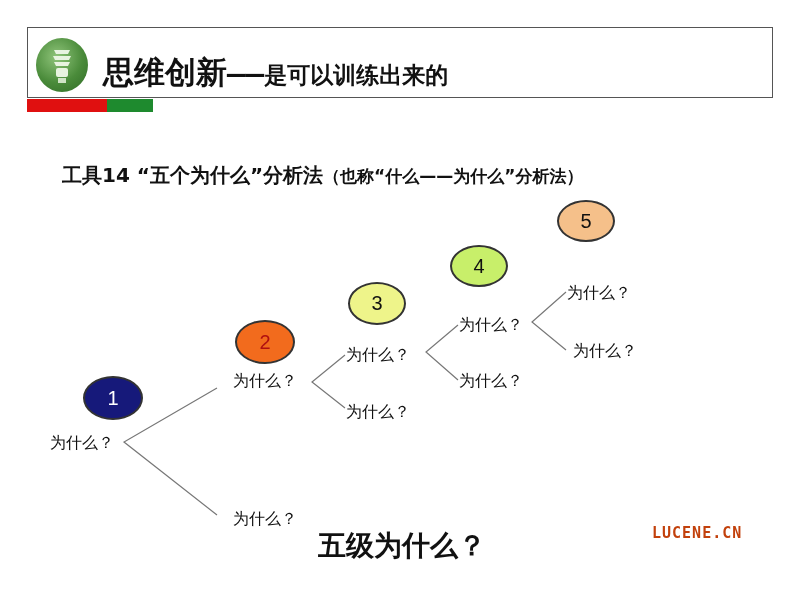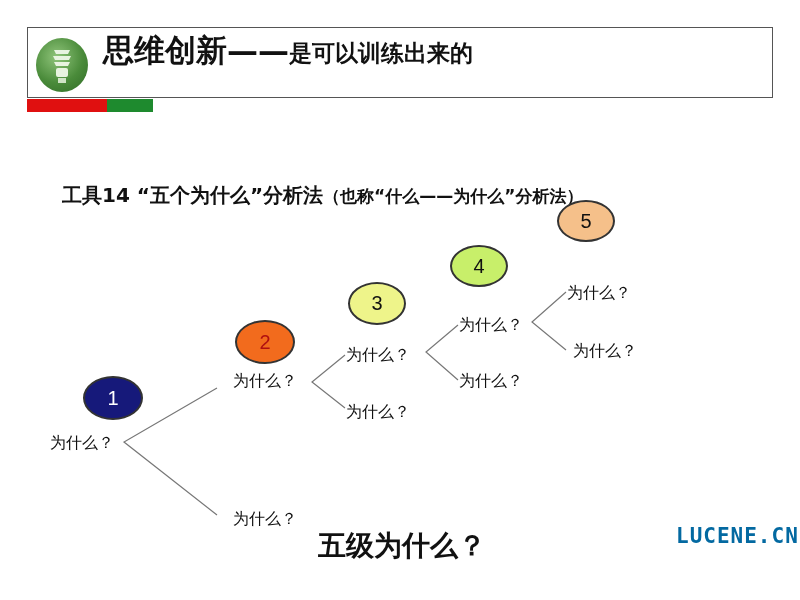--- a/index.html
+++ b/index.html
@@ -3,33 +3,33 @@
 <meta charset="utf-8">
 <style>
   html, body { margin:0; padding:0; }
   body { width:800px; height:600px; background:#ffffff; position:relative; overflow:hidden;
          font-family:"DejaVu Sans", sans-serif; color:#111; }
   .header-box { position:absolute; left:27px; top:27px; width:746px; height:71px;
                 border:1px solid #555; background:#fff; box-sizing:border-box; }
   .logo { position:absolute; left:36px; top:38px; width:52px; height:54px; border-radius:50%;
           background:radial-gradient(circle at 40% 35%, #8fc47a 0%, #4a8b3a 55%, #2f6a25 100%); }
   .logo svg { position:absolute; left:0; top:0; }
-  .title { position:absolute; left:103px; top:30px; font-size:31px; font-weight:bold; letter-spacing:0px; }
+  .title { position:absolute; left:103px; top:52px; font-size:31px; font-weight:bold; letter-spacing:0px;font-family:Liberation Mono, monospace; }
   .title .sub { font-size:23px; }
   .bar-red { position:absolute; left:27px; top:99px; width:80px; height:13px; background:#e01010; }
   .bar-green { position:absolute; left:107px; top:99px; width:46px; height:13px; background:#1e8a2e; }
-  .heading { position:absolute; left:62px; top:162px; font-size:20px; font-weight:bold; white-space:nowrap;margin-top:20px; }
+  .heading { position:absolute; left:62px; top:162px; font-size:20px; font-weight:bold; white-space:nowrap; }
   .heading .paren { font-size:17px; }
   .node { position:absolute; border-radius:50%; border:2px solid #333; box-sizing:border-box;
           display:flex; align-items:center; justify-content:center; font-family:"Liberation Sans", sans-serif;
           font-size:20px; }
   .q { position:absolute; font-size:16px; white-space:nowrap; color:#111;text-align:center; }
   .footer { position:absolute; left:318px; top:527px; font-size:28px; font-weight:bold; }
   .brand { position:absolute; left:652px; top:524px; font-family:"DejaVu Sans Mono", monospace; font-weight:bold;
-           font-size:21px; color:#0369a1; letter-spacing:1px;margin-left:24px; }
+           font-size:15px; color:#c2410c; letter-spacing:1px; }
   svg.lines { position:absolute; left:0; top:0; }
 </style>
 </head>
 <body>
 
 <div class="header-box"></div>
 <div class="logo">
   <svg width="52" height="54" viewBox="0 0 52 54">
     <path d="M18 12 h16 l-2 4 h-12 z M17 18 h18 l-2 4 h-14 z M18 24 h16 l-2 4 h-12 z" fill="#e8f3e0"></path>
     <rect x="20" y="30" width="12" height="9" rx="2" fill="#e8f3e0"></rect>

